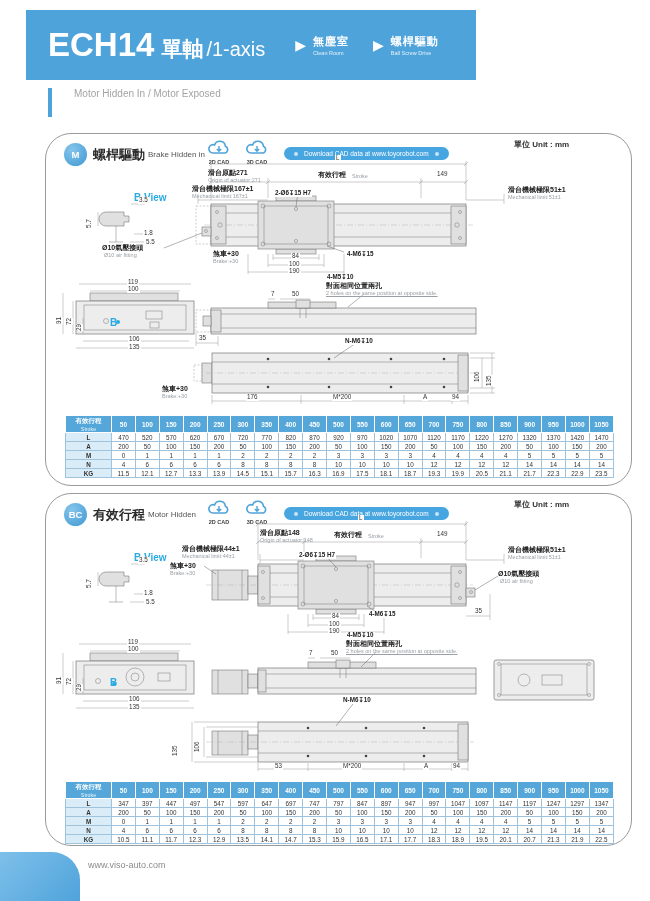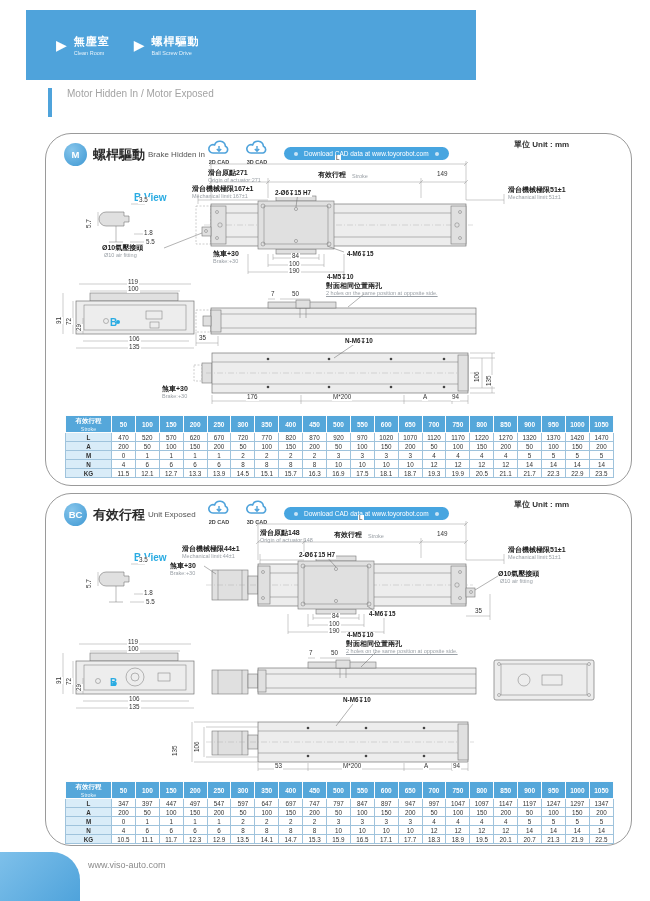--- a/index.html
+++ b/index.html
@@ -18,21 +18,21 @@
   .badge { display:flex; align-items:center; gap:7px; }
   .tri { font-size:14px; line-height:1; }
   .badge-text { display:flex; flex-direction:column; }
   .b-cn { font-size:11px; font-weight:bold; letter-spacing:1px; }
   .b-en { font-size:5.5px; opacity:.85; margin-top:1px; }
 
   
   .section { position:absolute; left:48px; top:86px; }
   .sec-bar { position:absolute; left:0; top:2px; width:4px; height:29px; background:#4FA3DB; }
   .sec-cn { margin-left:11px; font-size:15px; font-weight:bold; color:#3c3c3c; }
-  .sec-en { margin-left:19px; font-size:10px; color:#a3a3a3; margin-top:2px; }
+  .sec-en { margin-left:26px; font-size:10px; color:#a3a3a3; margin-top:2px; }
 
   
   .panel { position:absolute; left:45px; width:587px; height:353px;
            border:1px solid #9a9a9a; border-radius:26px; background:#fff; }
   #panel0 { top:133px; } #panel1 { top:493px; }
   .pbadge { position:absolute; left:18px; top:9px; width:23px; height:23px; border-radius:50%;
             background:radial-gradient(circle at 35% 30%, #86c5eb, #3E98D3); color:#fff;
             font-weight:bold; font-size:9.5px; display:flex; align-items:center; justify-content:center; }
   .ptitle-cn { position:absolute; left:47px; top:12px; font-size:13px; font-weight:bold; color:#2b2b2b; }
   .ptitle-en { position:absolute; left:102px; top:16px; font-size:8px; color:#555; }
@@ -83,20 +83,25 @@
   .footer-shape { position:absolute; left:0; top:852px; width:80px; height:49px;
                   background:linear-gradient(135deg,#7ec0ea,#4FA3DB); border-top-right-radius:28px; }
   .footer-url { position:absolute; left:88px; top:860px; font-size:9px; color:#8b8b8b; }
 </style>
 </head>
 <body>
 
 <div class="page">
 
   <header class="hero">
+    <div class="hero-title">
+      <span class="model">ECH14</span>
+      <span class="axis-cn">單軸</span>
+      <span class="axis-en">/1-axis</span>
+    </div>
     <div class="badges">
       <div class="badge">
         <span class="tri">▶</span>
         <span class="badge-text">
           <span class="b-cn">無塵室</span>
           <span class="b-en">Clean Room</span>
         </span>
       </div>
       <div class="badge">
         <span class="tri">▶</span>
@@ -447,21 +452,21 @@
               <td>23.5</td>
             </tr>
           </tbody>
         </table>
       </div>
   </section>
 
   <section class="panel" id="panel1">
     <div class="pbadge">BC</div>
     <div class="ptitle-cn">有效行程</div>
-    <div class="ptitle-en">Unit Exposed</div>
+    <div class="ptitle-en">Motor Hidden</div>
     <div class="cloud cloud1">
       <svg viewBox="0 0 27 18">
         <path d="M7 14 a4.2 4.2 0 1 1 1.6-8.1 A5.6 5.6 0 0 1 19.4 7.2 A3.6 3.6 0 0 1 19 14 Z" fill="none" stroke="#4FA3DB" stroke-width="1.6"></path>
         <path d="M13 7 v5 M10.8 10 l2.2 2.3 2.2-2.3" fill="none" stroke="#4FA3DB" stroke-width="1.4"></path>
       </svg>
       <div class="cloud-label">2D CAD</div>
     </div>
     <div class="cloud cloud2">
       <svg viewBox="0 0 27 18">
         <path d="M7 14 a4.2 4.2 0 1 1 1.6-8.1 A5.6 5.6 0 0 1 19.4 7.2 A3.6 3.6 0 0 1 19 14 Z" fill="none" stroke="#4FA3DB" stroke-width="1.6"></path>

